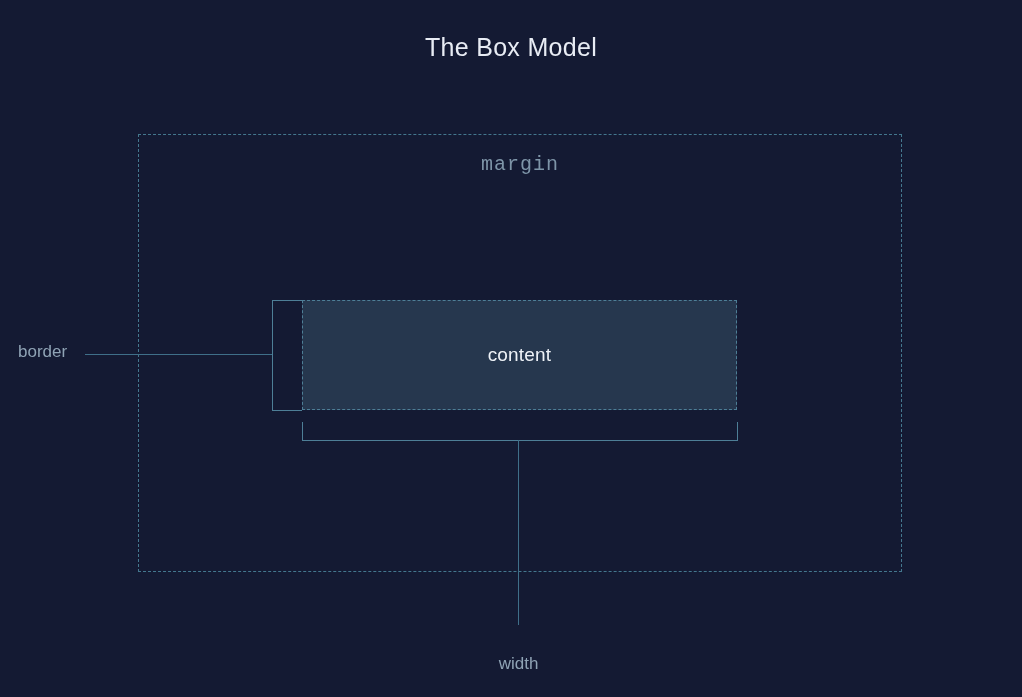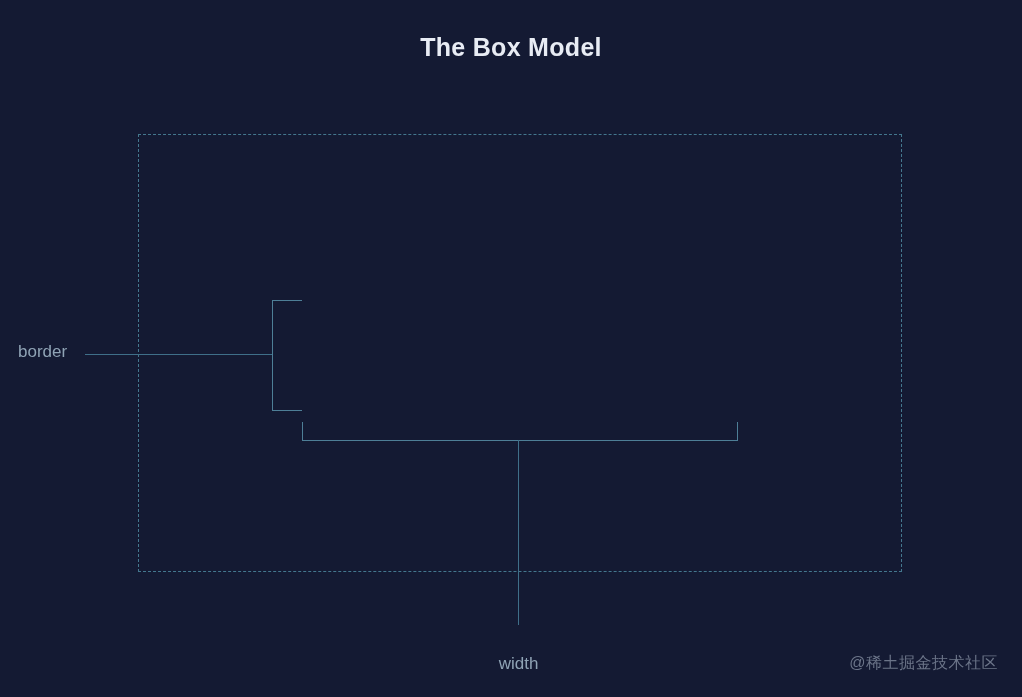--- a/index.html
+++ b/index.html
@@ -20,21 +20,21 @@
   }
 
   
   #title {
     position: absolute;
     left: 0;
     top: 33px;
     width: 1022px;
     text-align: center;
     font-size: 25px;
-    font-weight: 700;
+    font-weight: 400;
     color: #e8ecf4;
     letter-spacing: 0.3px;
   }
 
   
   #margin-box {
     position: absolute;
     left: 138px;
     top: 134px;
     width: 764px;
@@ -217,35 +217,38 @@
   }
 </style>
 </head>
 <body>
 
 <div id="stage">
 
   <div id="title">The Box Model</div>
 
   <div id="margin-box">
-
-  </div>
-
+    <div id="margin-label">margin</div>
+
+  </div>
+
+  <div id="content-box">
+    <span id="content-label">content</span>
+  </div>
 
   <div id="height-bracket">
     <div class="vline"></div>
     <div class="stub-top"></div>
     <div class="stub-bot"></div>
   </div>
   <div id="height-leader"></div>
   <div id="height-label">border</div>
 
   <div id="width-bracket">
     <div class="hline"></div>
     <div class="stub-left"></div>
     <div class="stub-right"></div>
   </div>
   <div id="width-leader"></div>
   <div id="width-label">width</div>
 
-  <div id="watermark">@稀土掘金技术社区</div>
 
 </div>
 
 </body></html>

